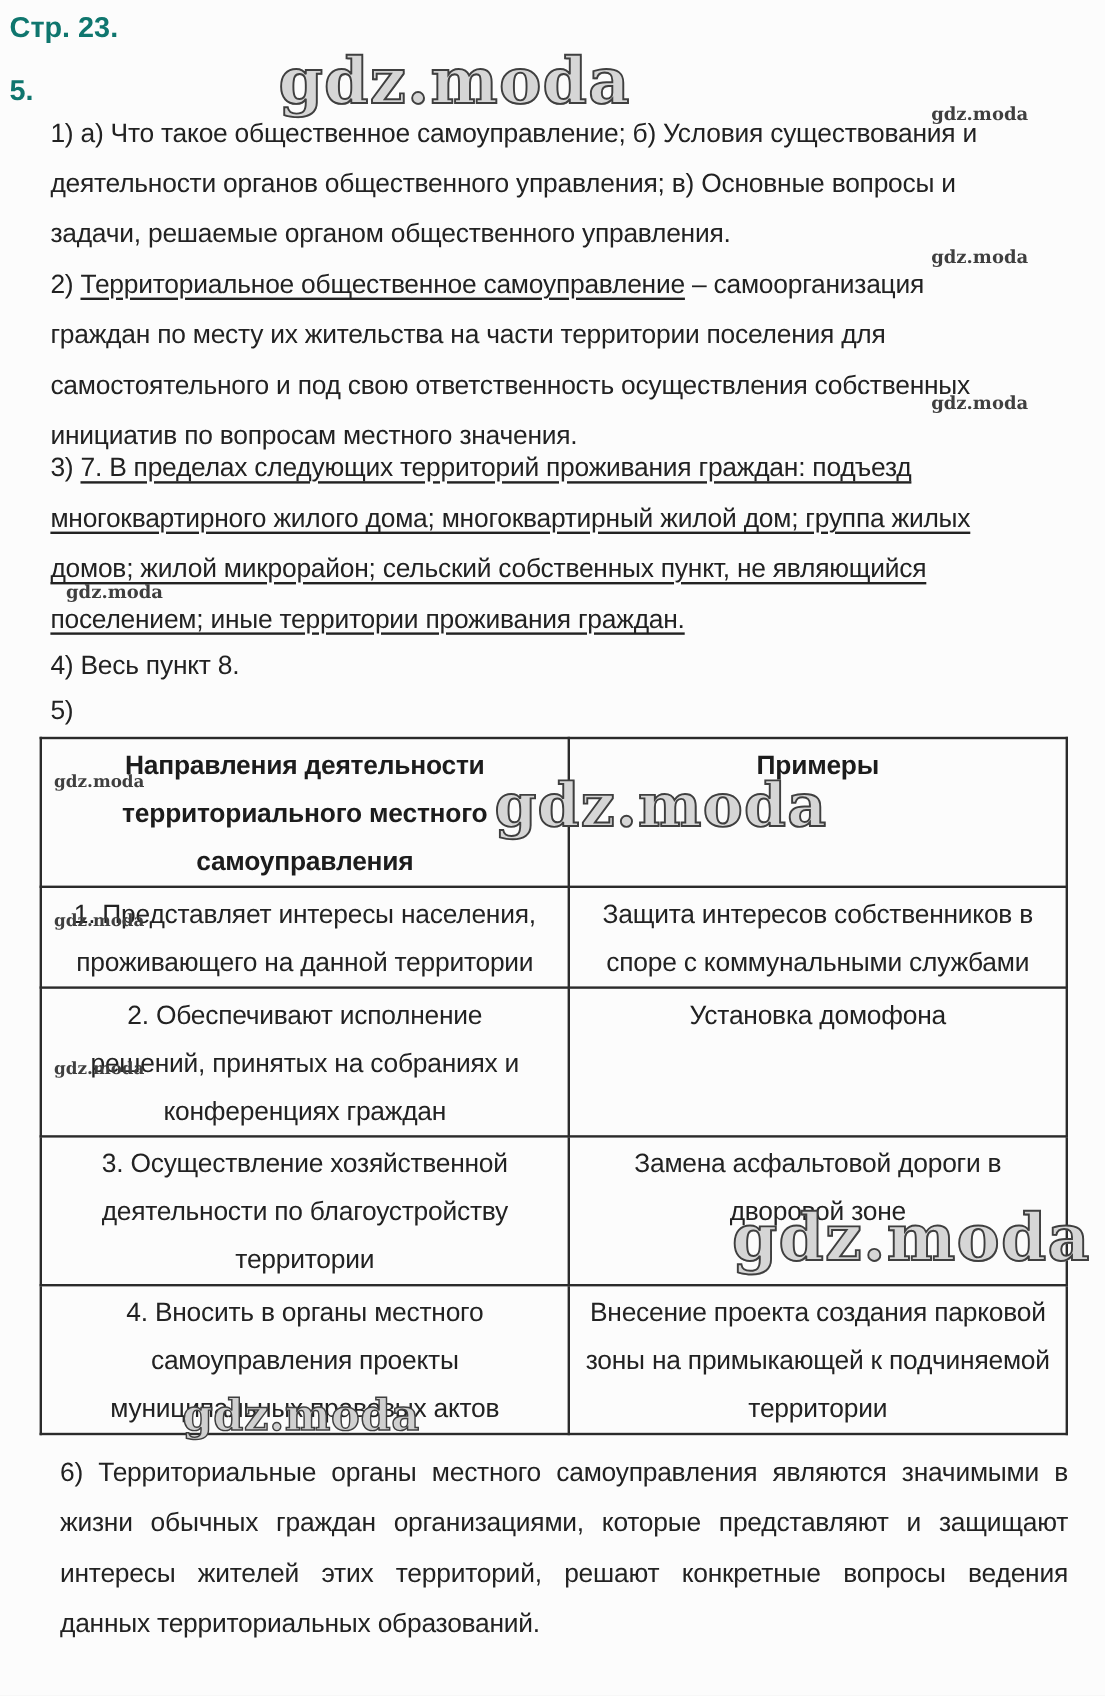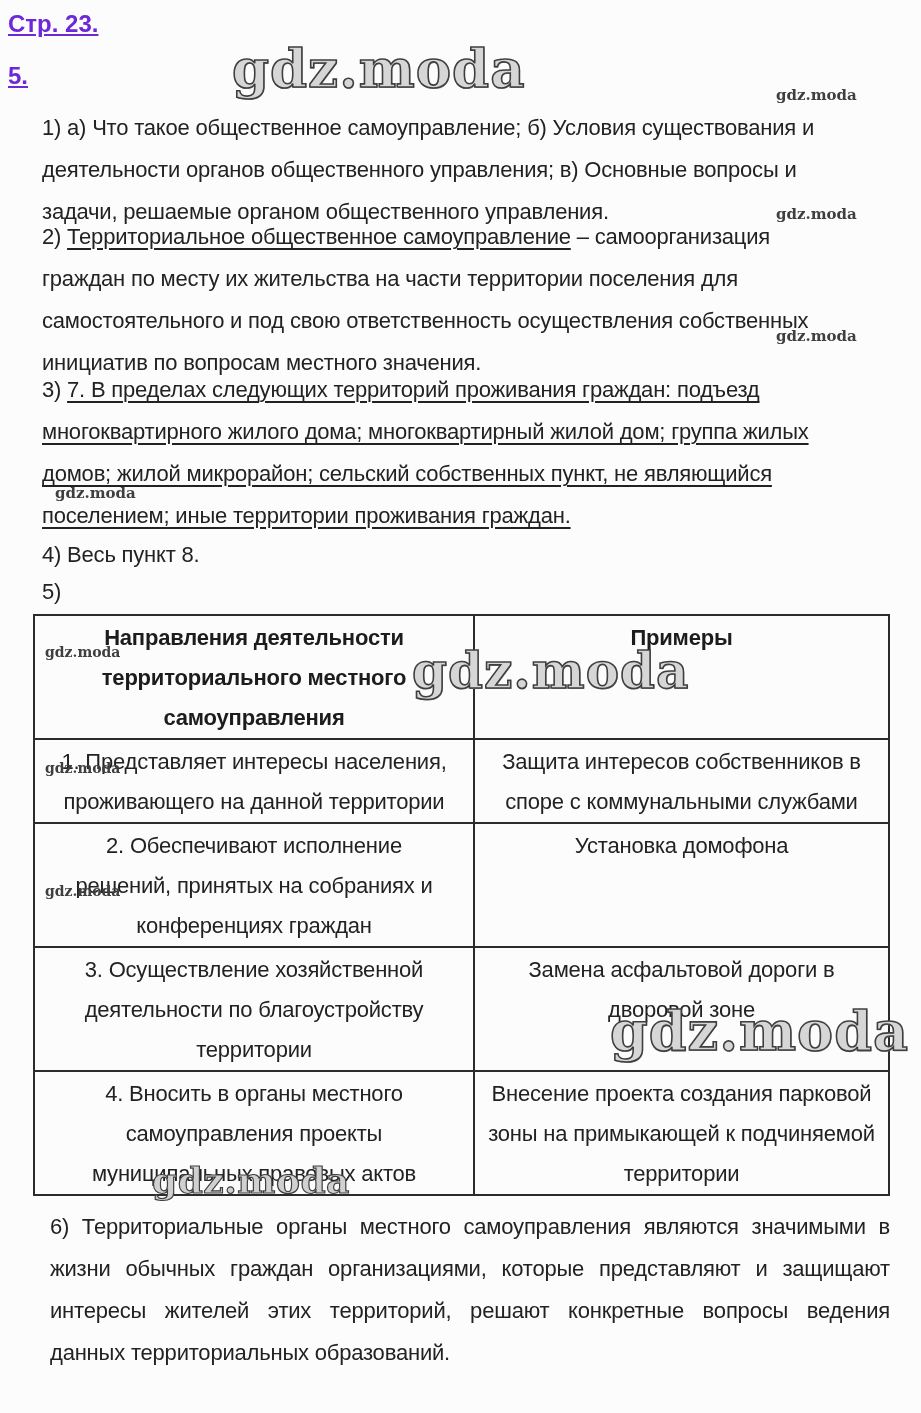--- a/index.html
+++ b/index.html
@@ -6,21 +6,21 @@
   body{background:#e8e8e8;}
   .page{
     position:relative;
     width:921px;height:1413px;
     background:#fcfcfc;
     overflow:hidden;
     font-family:"Liberation Sans",sans-serif;
     color:#222;
   }
   .abs{position:absolute;}
-  .hdr{font-size:24px;font-weight:700;color:#6d28d9;line-height:1;text-decoration:underline;}
+  .hdr{font-size:24px;font-weight:700;color:#0f766e;line-height:1;}
   .para{
     left:42px;width:846px;
     font-size:22px;line-height:42px;
     letter-spacing:-0.2px;
     white-space:pre-line;
   }
   .line1{white-space:pre;}
   .u{
     text-decoration:underline;
     text-decoration-thickness:2px;
@@ -84,21 +84,21 @@
   <div class="abs wm wm-small" style="left:776px;top:207px;">gdz.moda</div>
   <div class="abs wm wm-small" style="left:776px;top:329px;">gdz.moda</div>
   <div class="abs wm wm-small" style="left:55px;top:486px;">gdz.moda</div>
   <div class="abs wm wm-small" style="left:45px;top:645px;font-size:14px;">gdz.moda</div>
   <div class="abs wm wm-big" style="left:412px;top:646px;font-size:50px;">gdz.moda</div>
   <div class="abs wm wm-small" style="left:45px;top:761px;font-size:14px;">gdz.moda</div>
   <div class="abs wm wm-small" style="left:45px;top:884px;font-size:14px;">gdz.moda</div>
   <div class="abs wm wm-big" style="left:610px;top:1004px;font-size:54px;">gdz.moda</div>
   <div class="abs wm wm-med" style="left:152px;top:1162px;font-size:36px;">gdz.moda</div>
 
-  <div class="abs para" style="top:107px;">1) а) Что такое общественное самоуправление; б) Условия существования и
+  <div class="abs para" style="top:90px;">1) а) Что такое общественное самоуправление; б) Условия существования и
 деятельности органов общественного управления; в) Основные вопросы и
 задачи, решаемые органом общественного управления.</div>
 
   <div class="abs para" style="top:216px;"><div class="line1"><span>2) </span><span class="u">Территориальное общественное самоуправление</span><span> – самоорганизация</span></div><div>граждан по месту их жительства на части территории поселения для
 самостоятельного и под свою ответственность осуществления собственных
 инициатив по вопросам местного значения.</div></div>
 
   <div class="abs para" style="top:369px;"><div class="line1"><span>3) </span><span class="u">7. В пределах следующих территорий проживания граждан: подъезд</span></div><div class="u">многоквартирного жилого дома; многоквартирный жилой дом; группа жилых
 домов; жилой микрорайон; сельский собственных пункт, не являющийся
 поселением; иные территории проживания граждан.</div></div>

